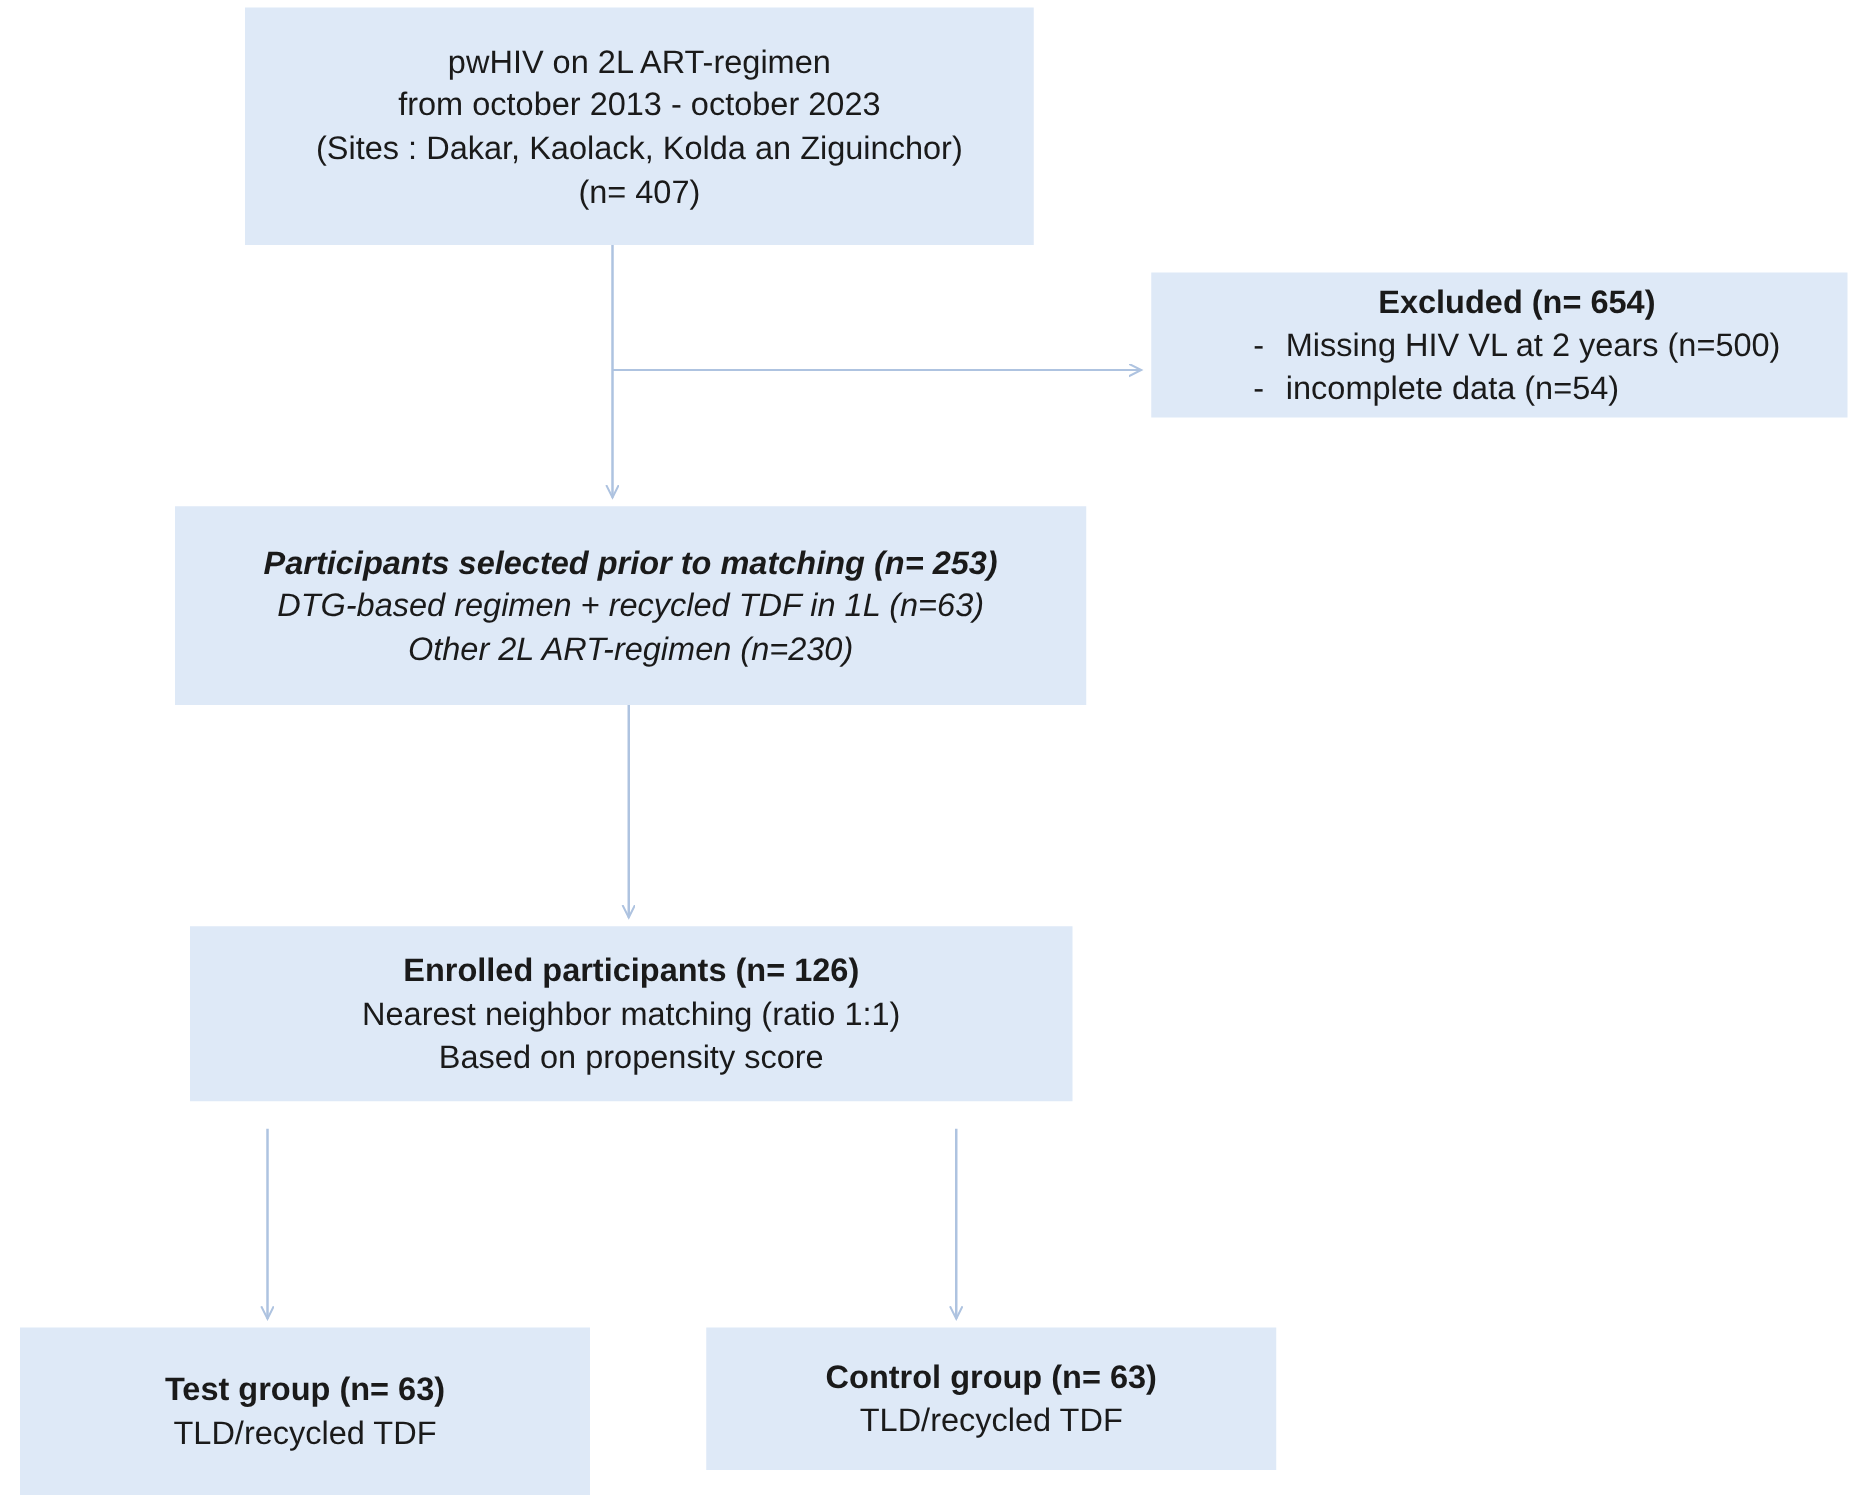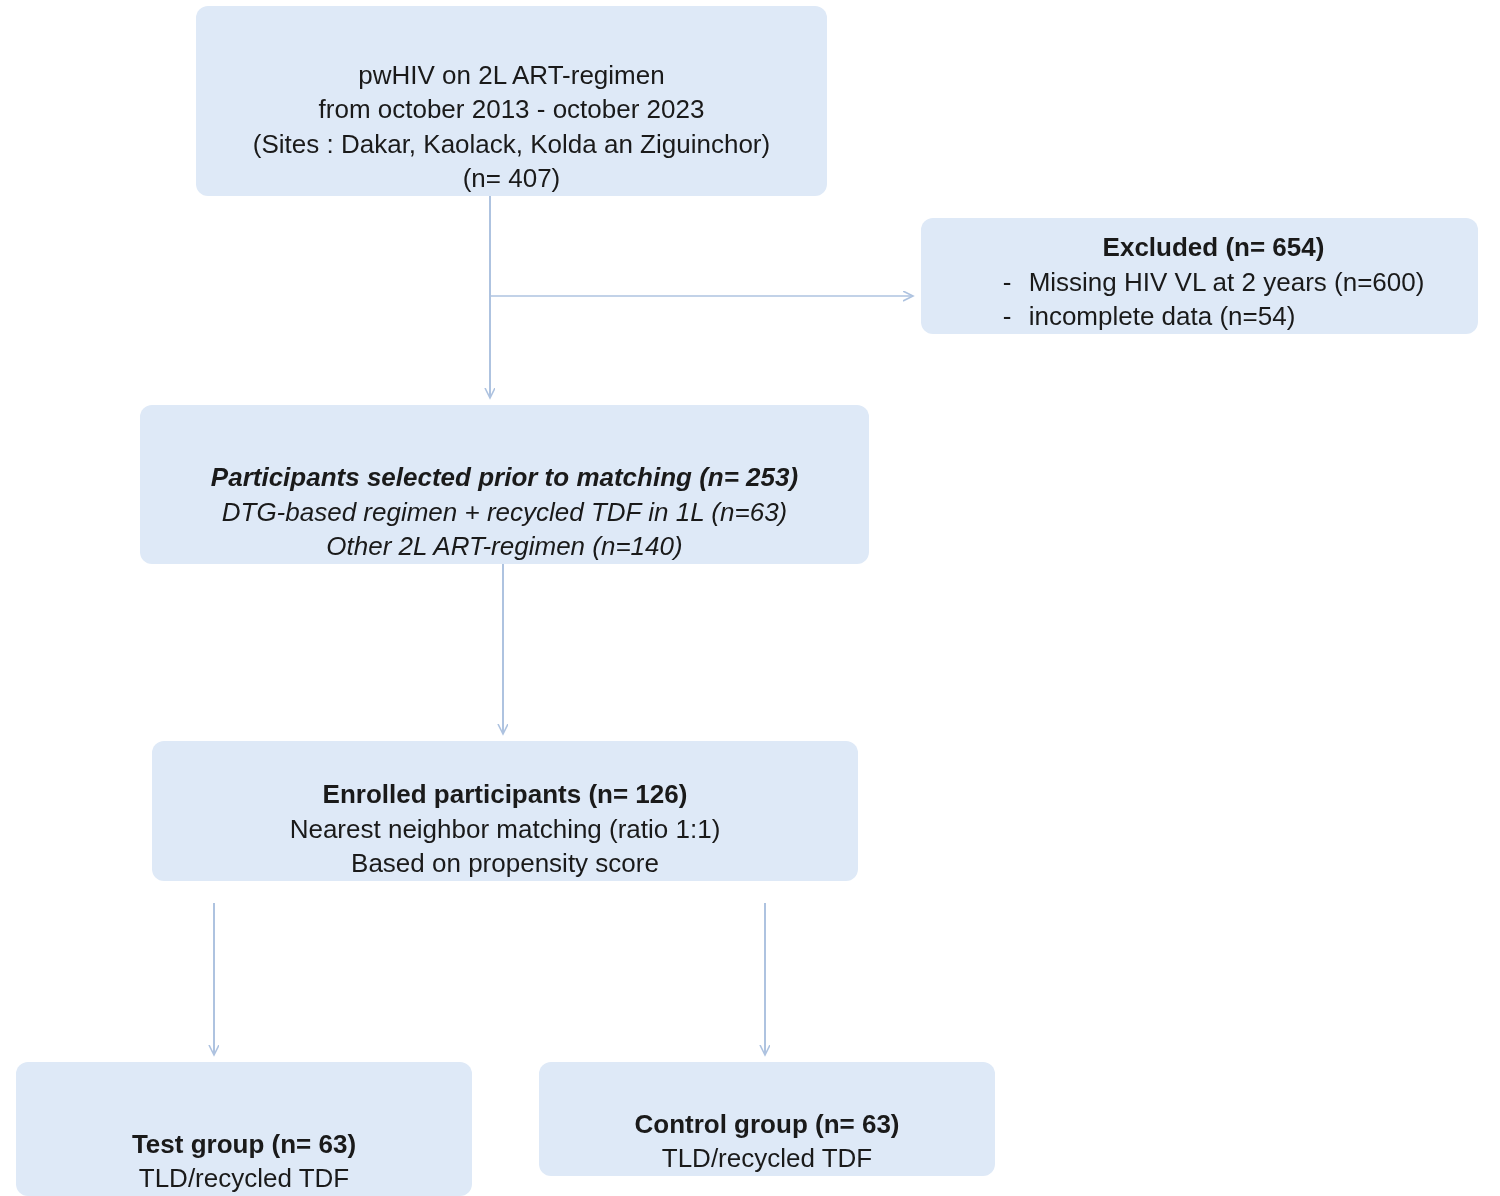--- a/index.html
+++ b/index.html
@@ -15,25 +15,24 @@
     font-family: "Liberation Sans", sans-serif;
     color: #1a1a1a;
     overflow: hidden;
   }
   .node {
     position: absolute;
     background: #dee9f7;
     box-sizing: border-box;
     display: flex;
     flex-direction: column;
-    justify-content: flex-end;
+    justify-content: center;
     align-items: center;
     text-align: center;
     line-height: 1.30;
-    border-radius: 12px;
   }
   .bullet-row {
     display: flex;
     align-items: baseline;
     white-space: nowrap;
     font-size: 26px;
   }
   .bullet-dash {
     width: 26px;
     flex: 0 0 26px;
@@ -62,21 +61,21 @@
     height: 1196px;
     pointer-events: none;
   }
 
   
   #node-screened    { left:196px; top:6px;    width:631px; height:190px; }
   #node-excluded    { left:921px; top:218px;  width:557px; height:116px;padding-left:28px; }
   #node-selected    { left:140px; top:405px;  width:729px; height:159px;font-style:italic; }
   #node-enrolled    { left:152px; top:741px;  width:706px; height:140px; }
   #node-test        { left:16px;  top:1062px; width:456px; height:134px; }
-  #node-control     { left:539px; top:1062px; width:456px; height:114px; }
+  #node-control     { left:565px; top:1062px; width:456px; height:114px; }
 </style>
 </head>
 <body>
 
 <div id="canvas">
 
   <svg class="connectors" viewBox="0 0 1500 1196" xmlns="http://www.w3.org/2000/svg">
     <defs>
       <marker id="arrowhead" markerWidth="14" markerHeight="14" refX="10" refY="5" orient="auto" markerUnits="userSpaceOnUse">
         <path d="M0,0 L10,5 L0,10" fill="none" stroke="#aec3e0" stroke-width="1.6"></path>
@@ -112,35 +111,35 @@
       <div class="txt">(n= 407)</div>
     </div>
   </div>
 
   <div class="node" id="node-excluded">
     <div class="stack" style="align-items:center;">
       <div class="txt b" style="align-self:center;">Excluded (n= 654)</div>
       <div style="display:flex;flex-direction:column;align-items:flex-start;margin-top:2px;">
         <div class="bullet-row">
           <span class="bullet-dash">-</span>
-          <span>Missing HIV VL at 2 years (n=600)</span>
+          <span>Missing HIV VL at 2 years (n=500)</span>
         </div>
         <div class="bullet-row">
           <span class="bullet-dash">-</span>
           <span>incomplete data (n=54)</span>
         </div>
       </div>
     </div>
   </div>
 
   <div class="node" id="node-selected">
     <div class="stack">
       <div class="txt b">Participants selected prior to matching (n= 253)</div>
       <div class="txt">DTG-based regimen + recycled TDF in 1L (n=63)</div>
-      <div class="txt">Other 2L ART-regimen (n=140)</div>
+      <div class="txt">Other 2L ART-regimen (n=230)</div>
     </div>
   </div>
 
   <div class="node" id="node-enrolled">
     <div class="stack">
       <div class="txt b">Enrolled participants (n= 126)</div>
       <div class="txt">Nearest neighbor matching (ratio 1:1)</div>
       <div class="txt">Based on propensity score</div>
     </div>
   </div>

